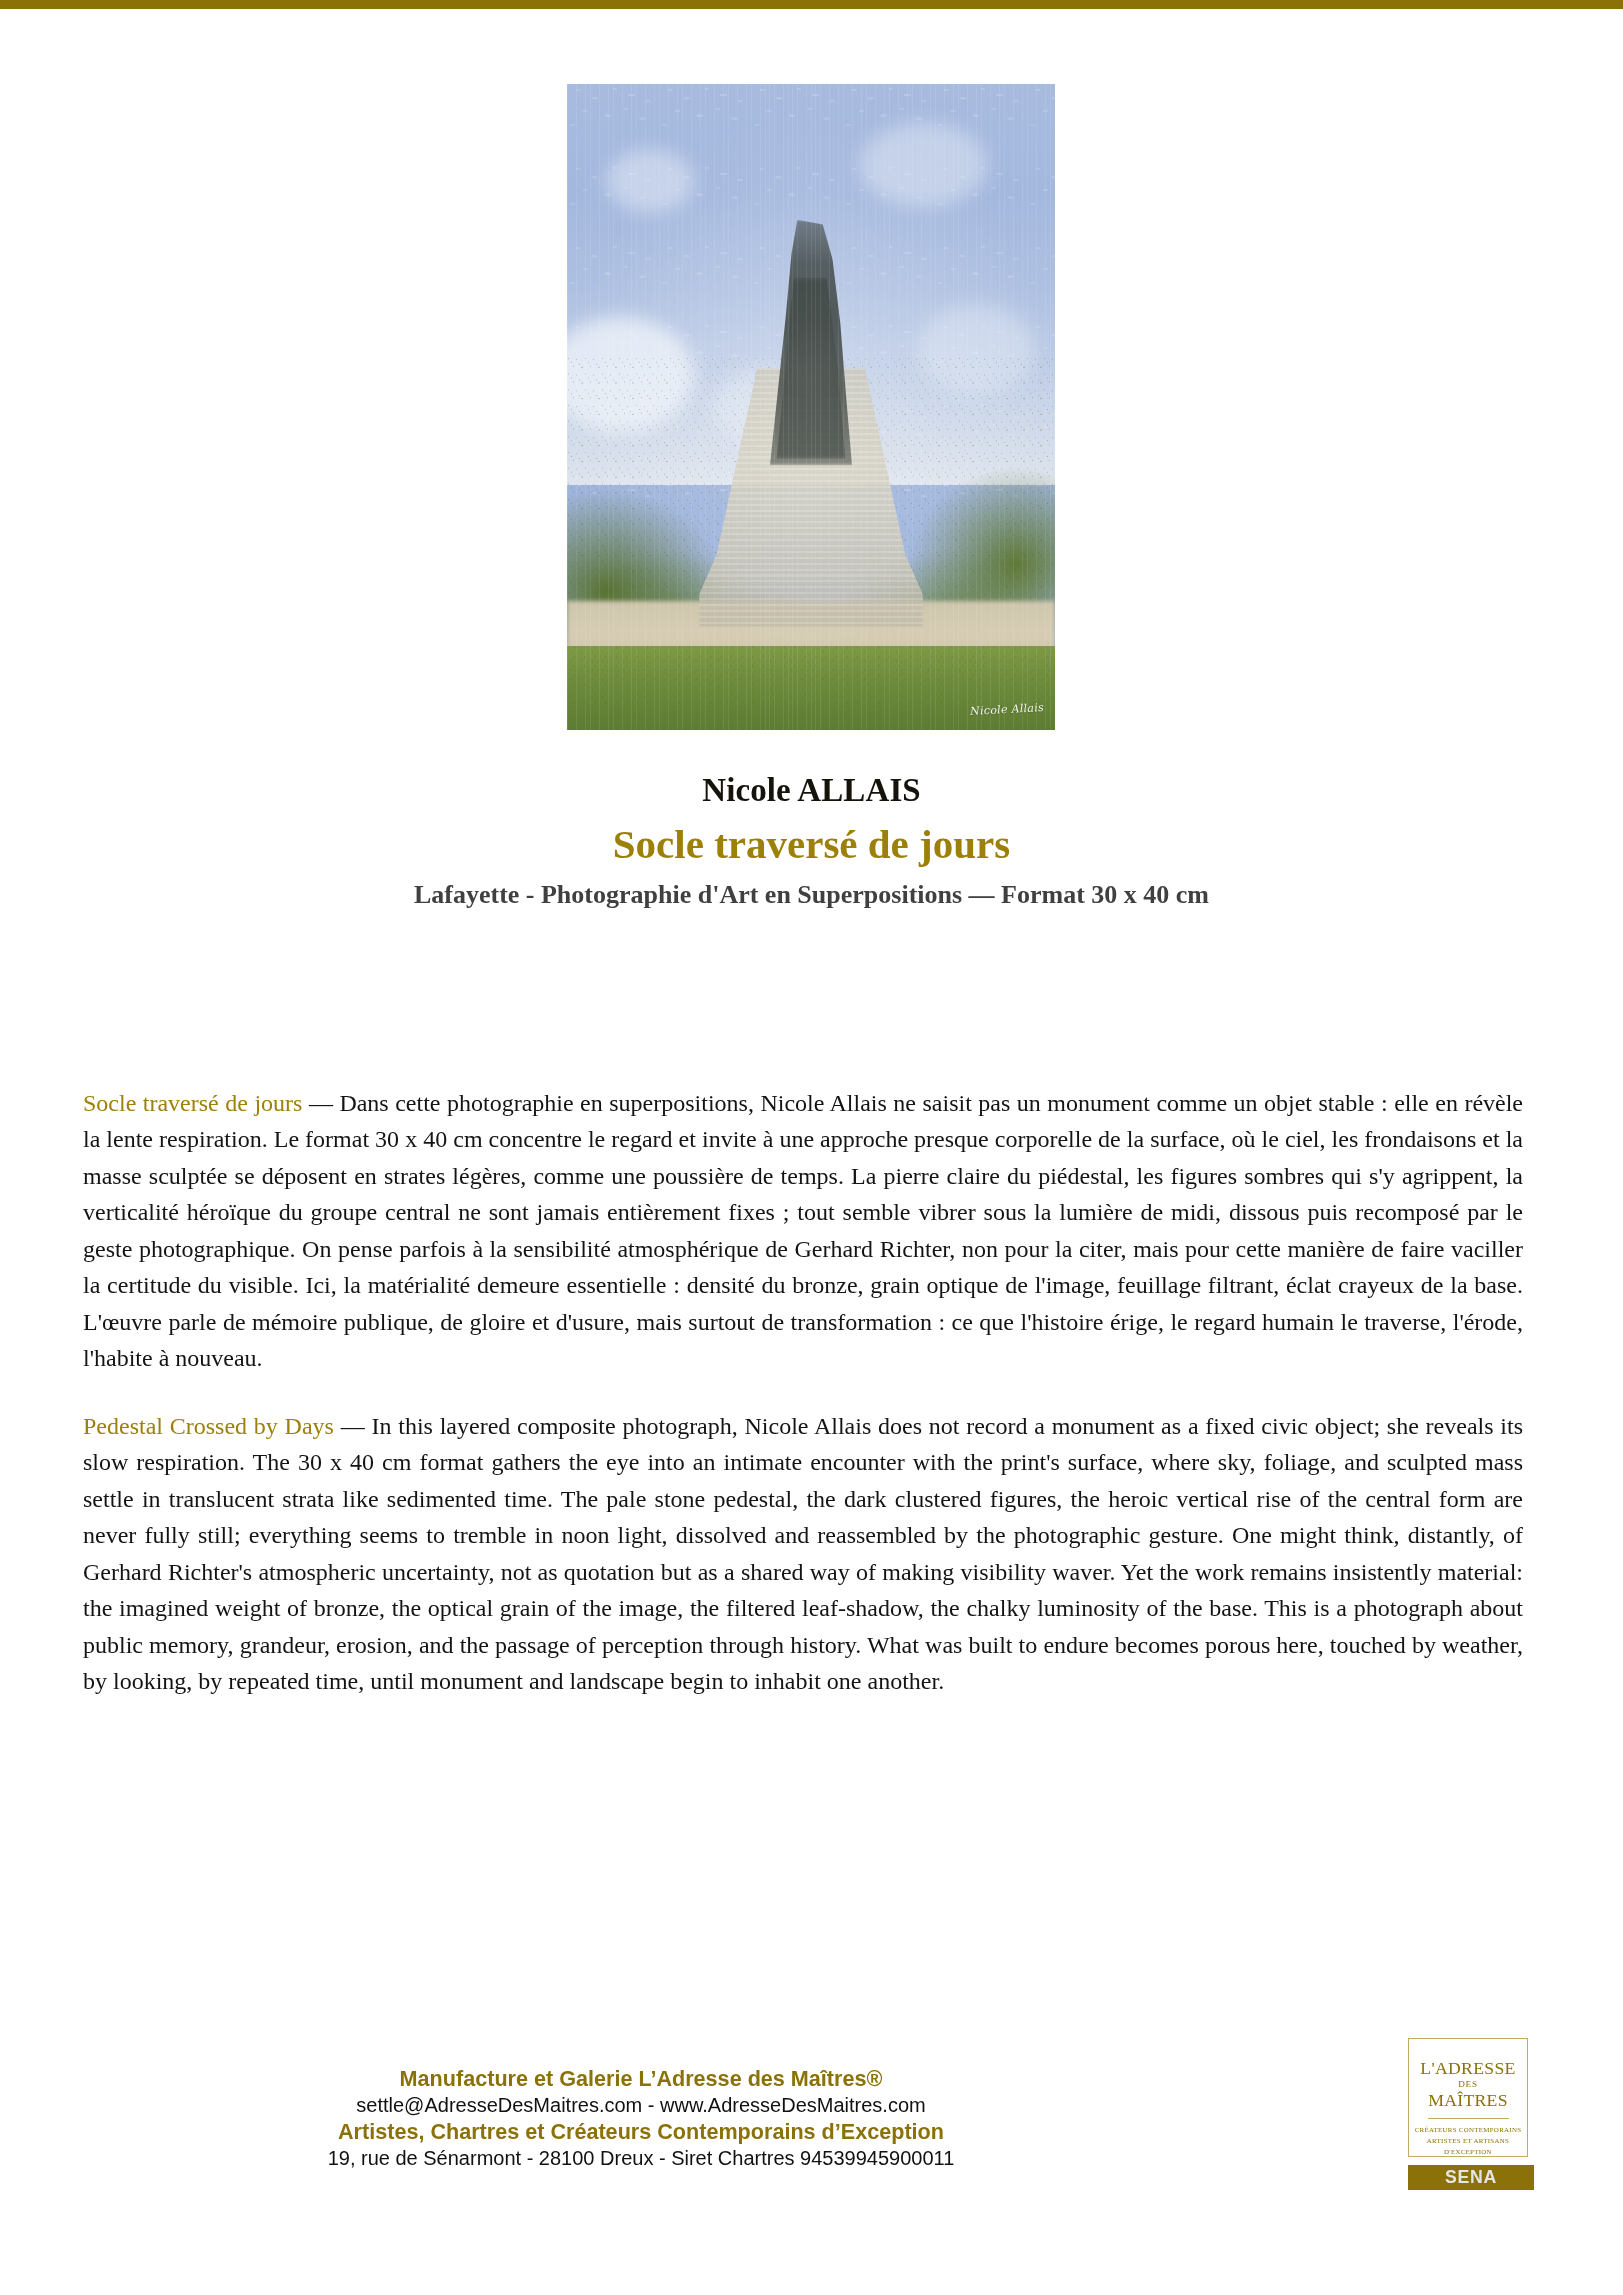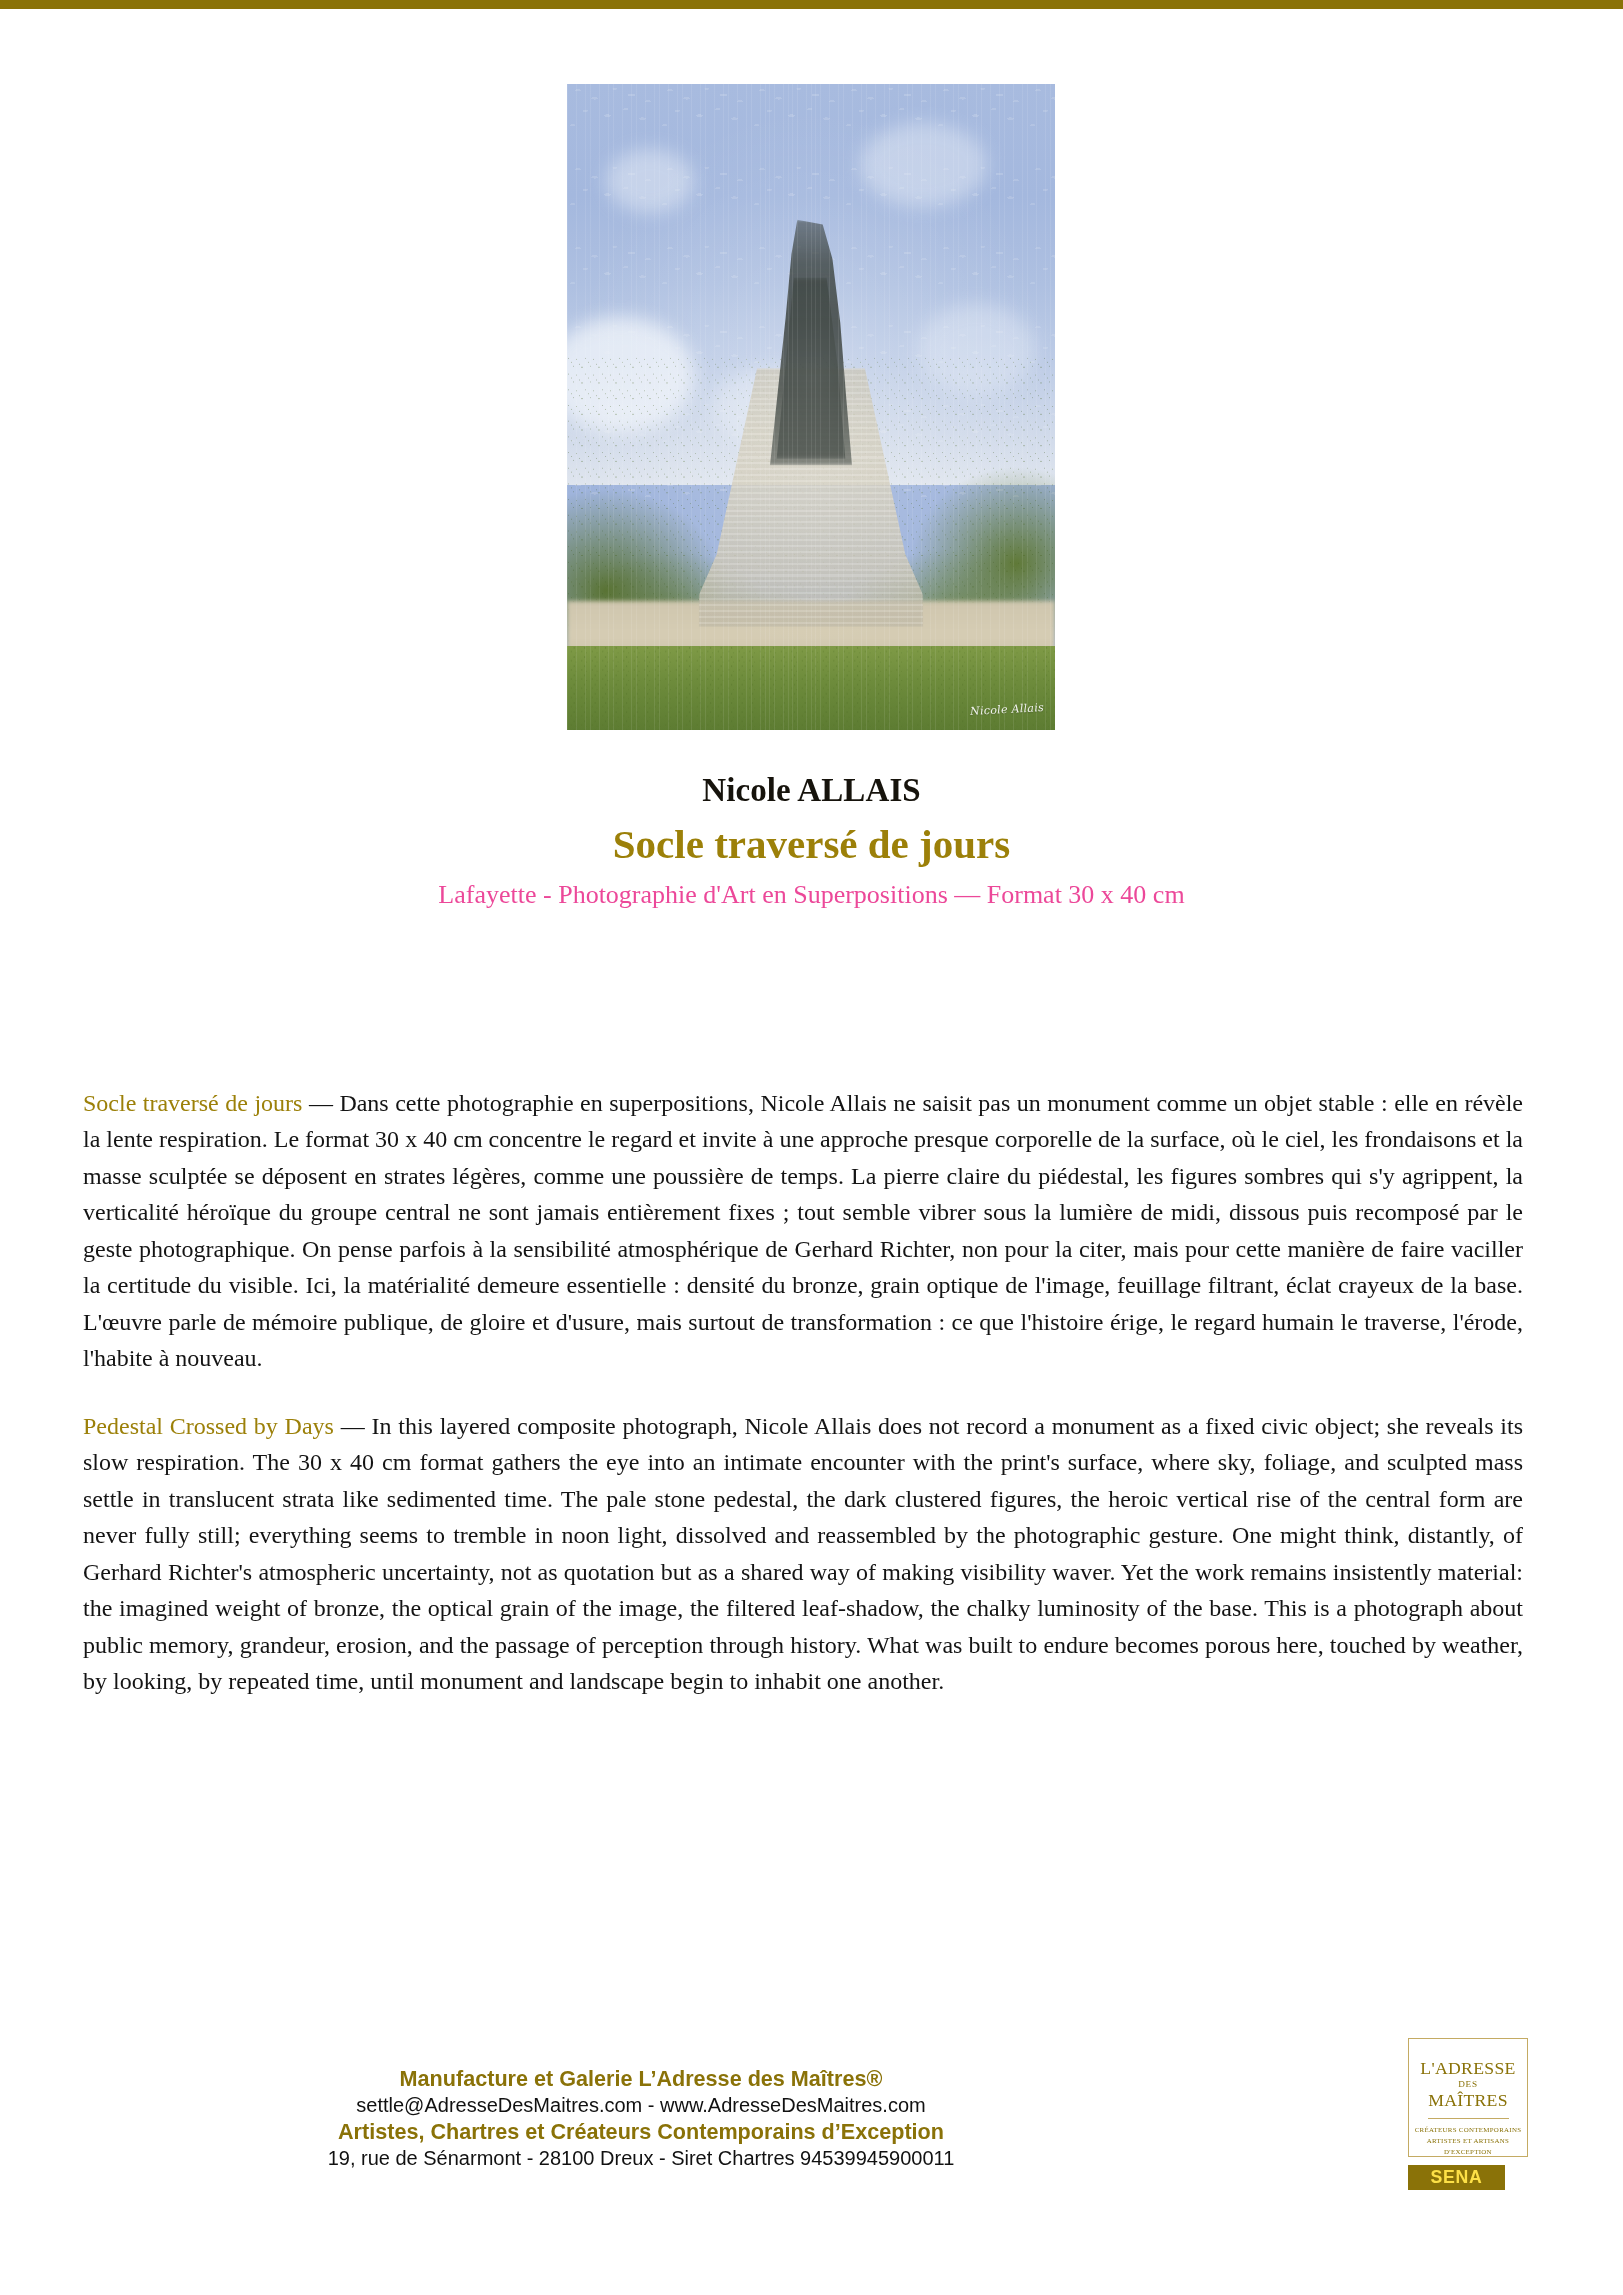--- a/index.html
+++ b/index.html
@@ -218,22 +218,23 @@
   .work-title {
     margin-top: 14.4px;
     font-size: 41px;
     font-weight: bold;
     color: #9c8009;
     line-height: 1.05;
   }
   .work-subtitle {
     margin-top: 14.4px;
     font-size: 26px;
-    color: #ec4899;
+    color: #404040;
     line-height: 1.15;
+    font-weight: bold;
   }
   .work-price {
     margin-top: 14.4px;
     font-size: 29px;
     font-weight: bold;
     color: #9c8009;
     line-height: 1.1;
   }
 
   
@@ -317,24 +318,24 @@
     margin: 8.5px auto 6.5px auto;
   }
   .logo-sub {
     font-size: 6.9px;
     letter-spacing: 0.3px;
     line-height: 1.55;
     color: #8a7208;
   }
   .sena {
     margin-top: 7.9px;
-    width: 97px;
+    width: 126px;
     height: 25px;
     background: #8a7208;
-    color: #fde047;
+    color: #e5e5e5;
     font-family: "Liberation Sans", sans-serif;
     font-weight: bold;
     font-size: 17.7px;
     letter-spacing: 0.7px;
     display: flex;
     align-items: center;
     justify-content: center;
   }
 </style>
 </head>

